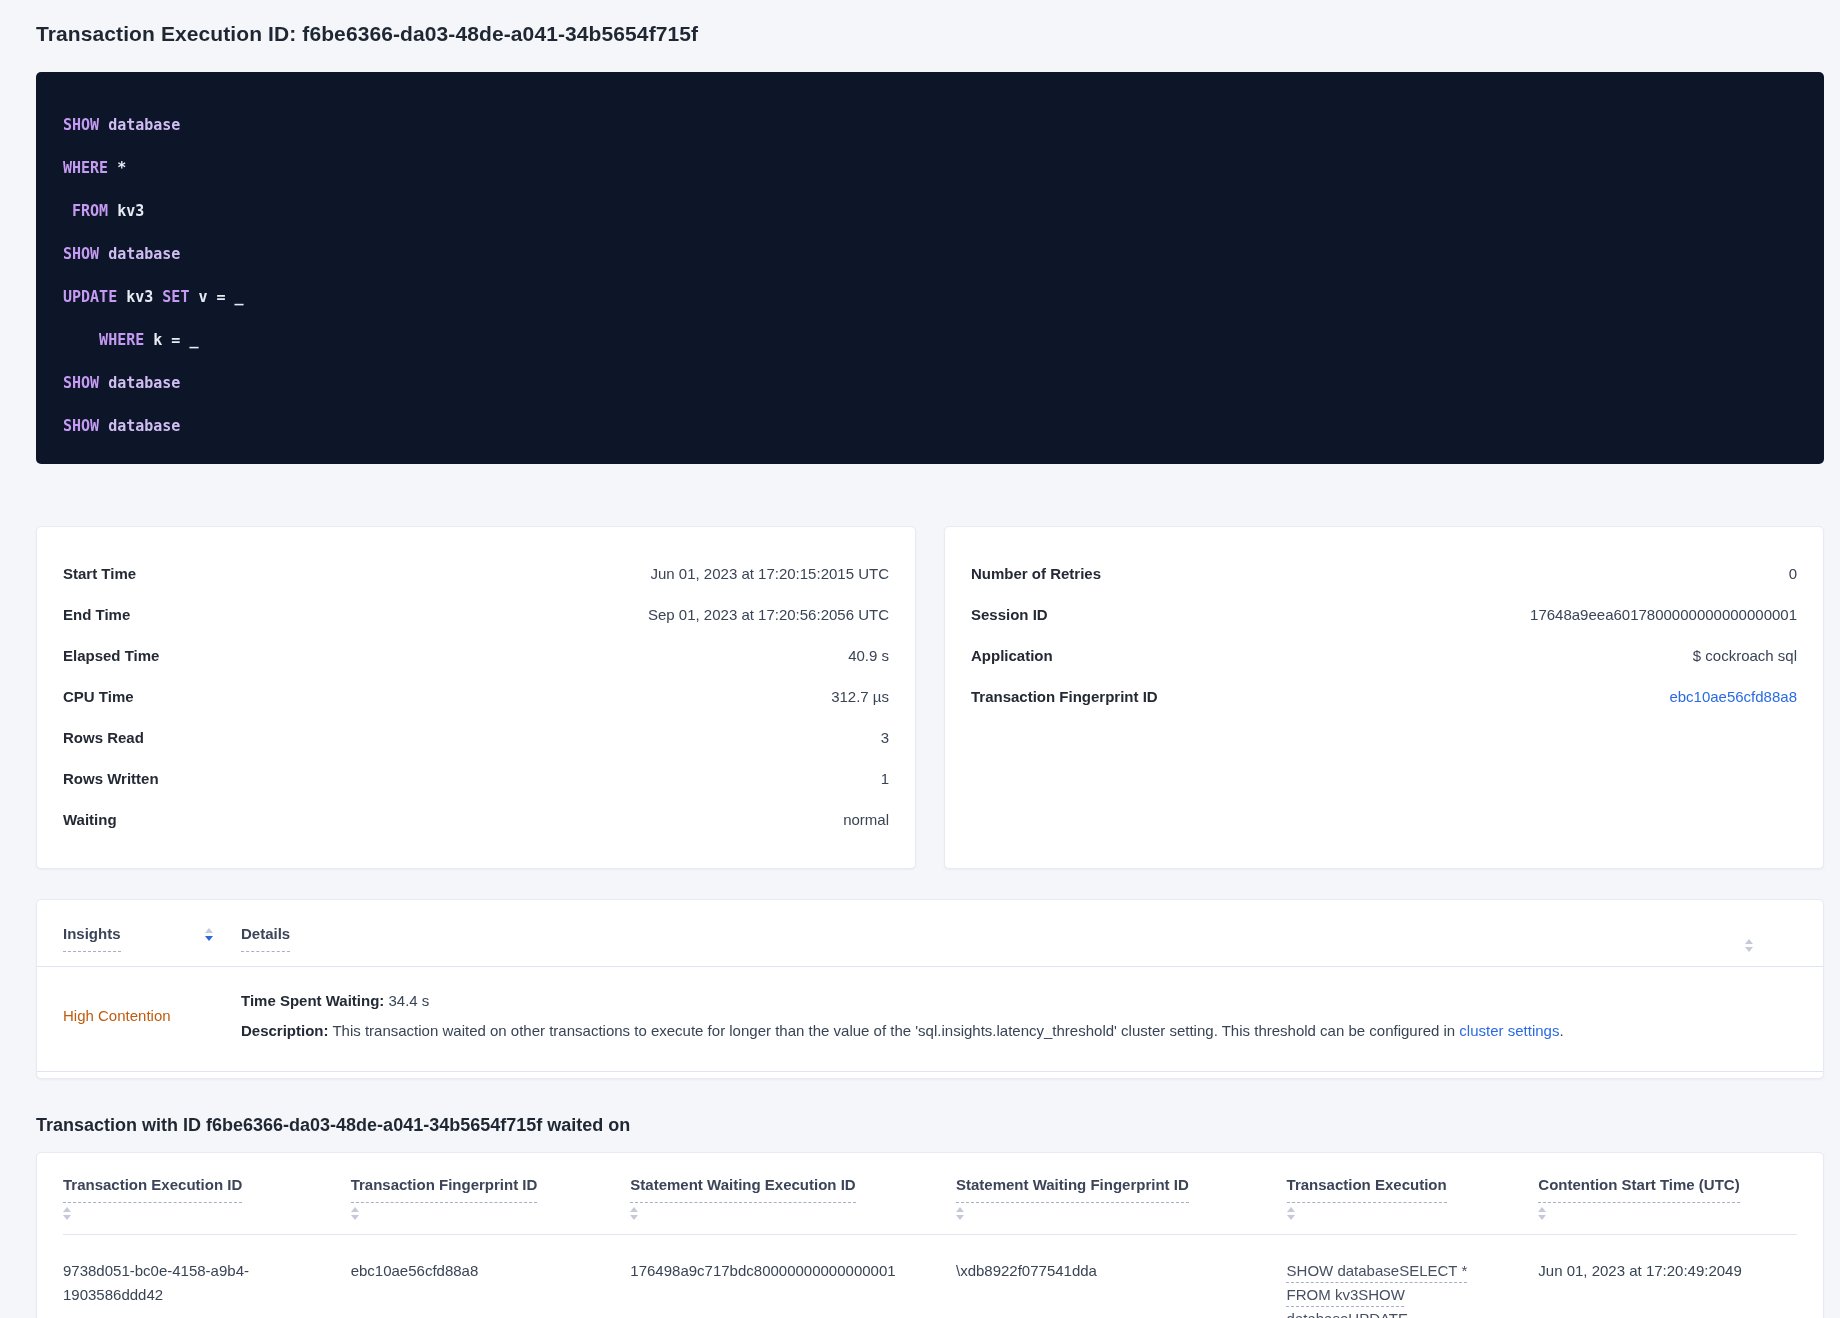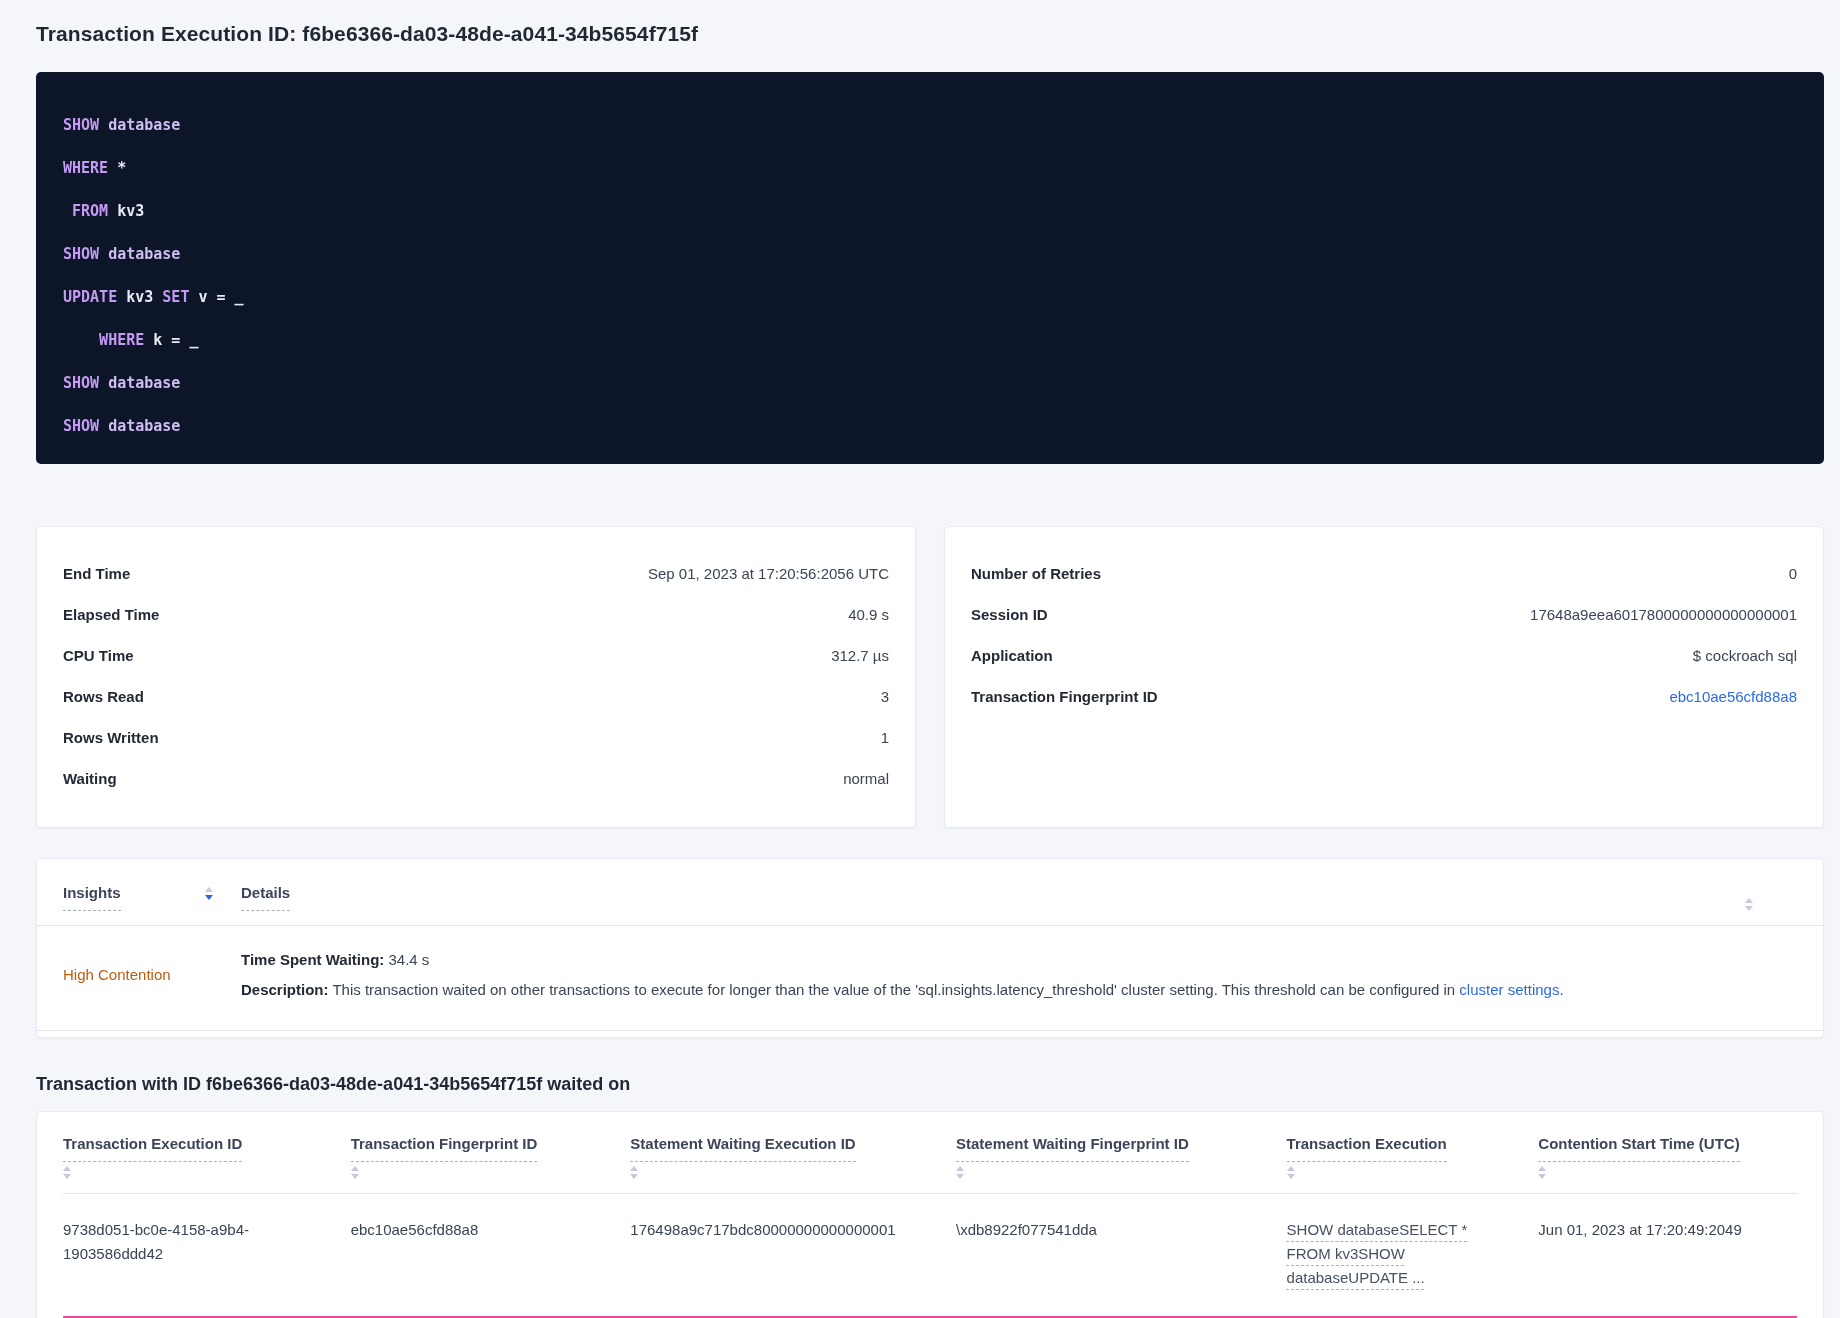--- a/index.html
+++ b/index.html
@@ -117,20 +117,24 @@
     <div class="code-line"><span class="kw">UPDATE</span><span class="pl"> kv3 </span><span class="kw">SET</span><span class="pl"> v = _</span></div>
     <div class="code-line"><span class="kw">    WHERE</span><span class="pl"> k = _</span></div>
     <div class="code-line"><span class="kw">SHOW</span><span class="db"> database</span></div>
     <div class="code-line"><span class="kw">SHOW</span><span class="db"> database</span></div>
   </div>
 
   <div class="cards-row">
 
     <div class="card info-card">
       <div class="info-row">
+        <span class="info-label">Start Time</span>
+        <span class="info-value">Jun 01, 2023 at 17:20:15:2015 UTC</span>
+      </div>
+      <div class="info-row">
         <span class="info-label">End Time</span>
         <span class="info-value">Sep 01, 2023 at 17:20:56:2056 UTC</span>
       </div>
       <div class="info-row">
         <span class="info-label">Elapsed Time</span>
         <span class="info-value">40.9 s</span>
       </div>
       <div class="info-row">
         <span class="info-label">CPU Time</span>
         <span class="info-value">312.7 µs</span>

